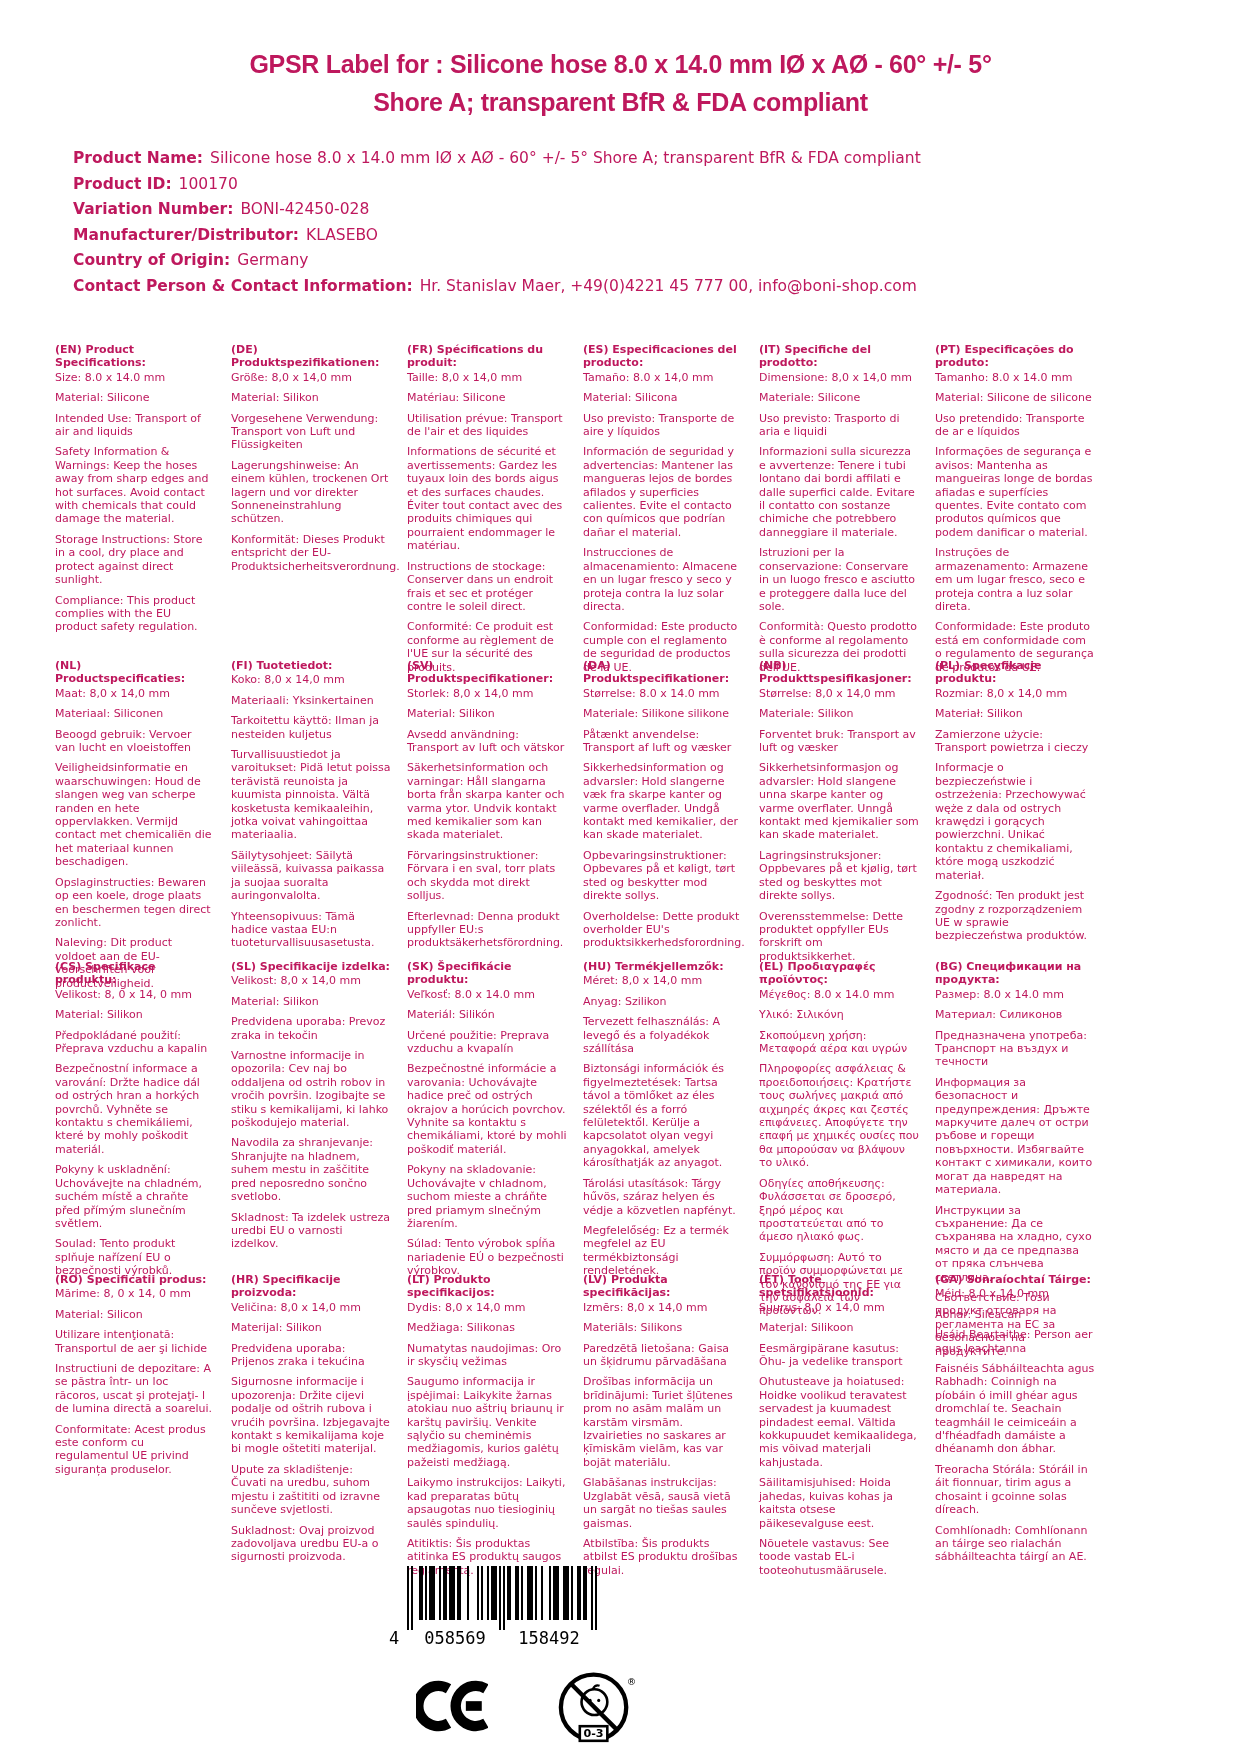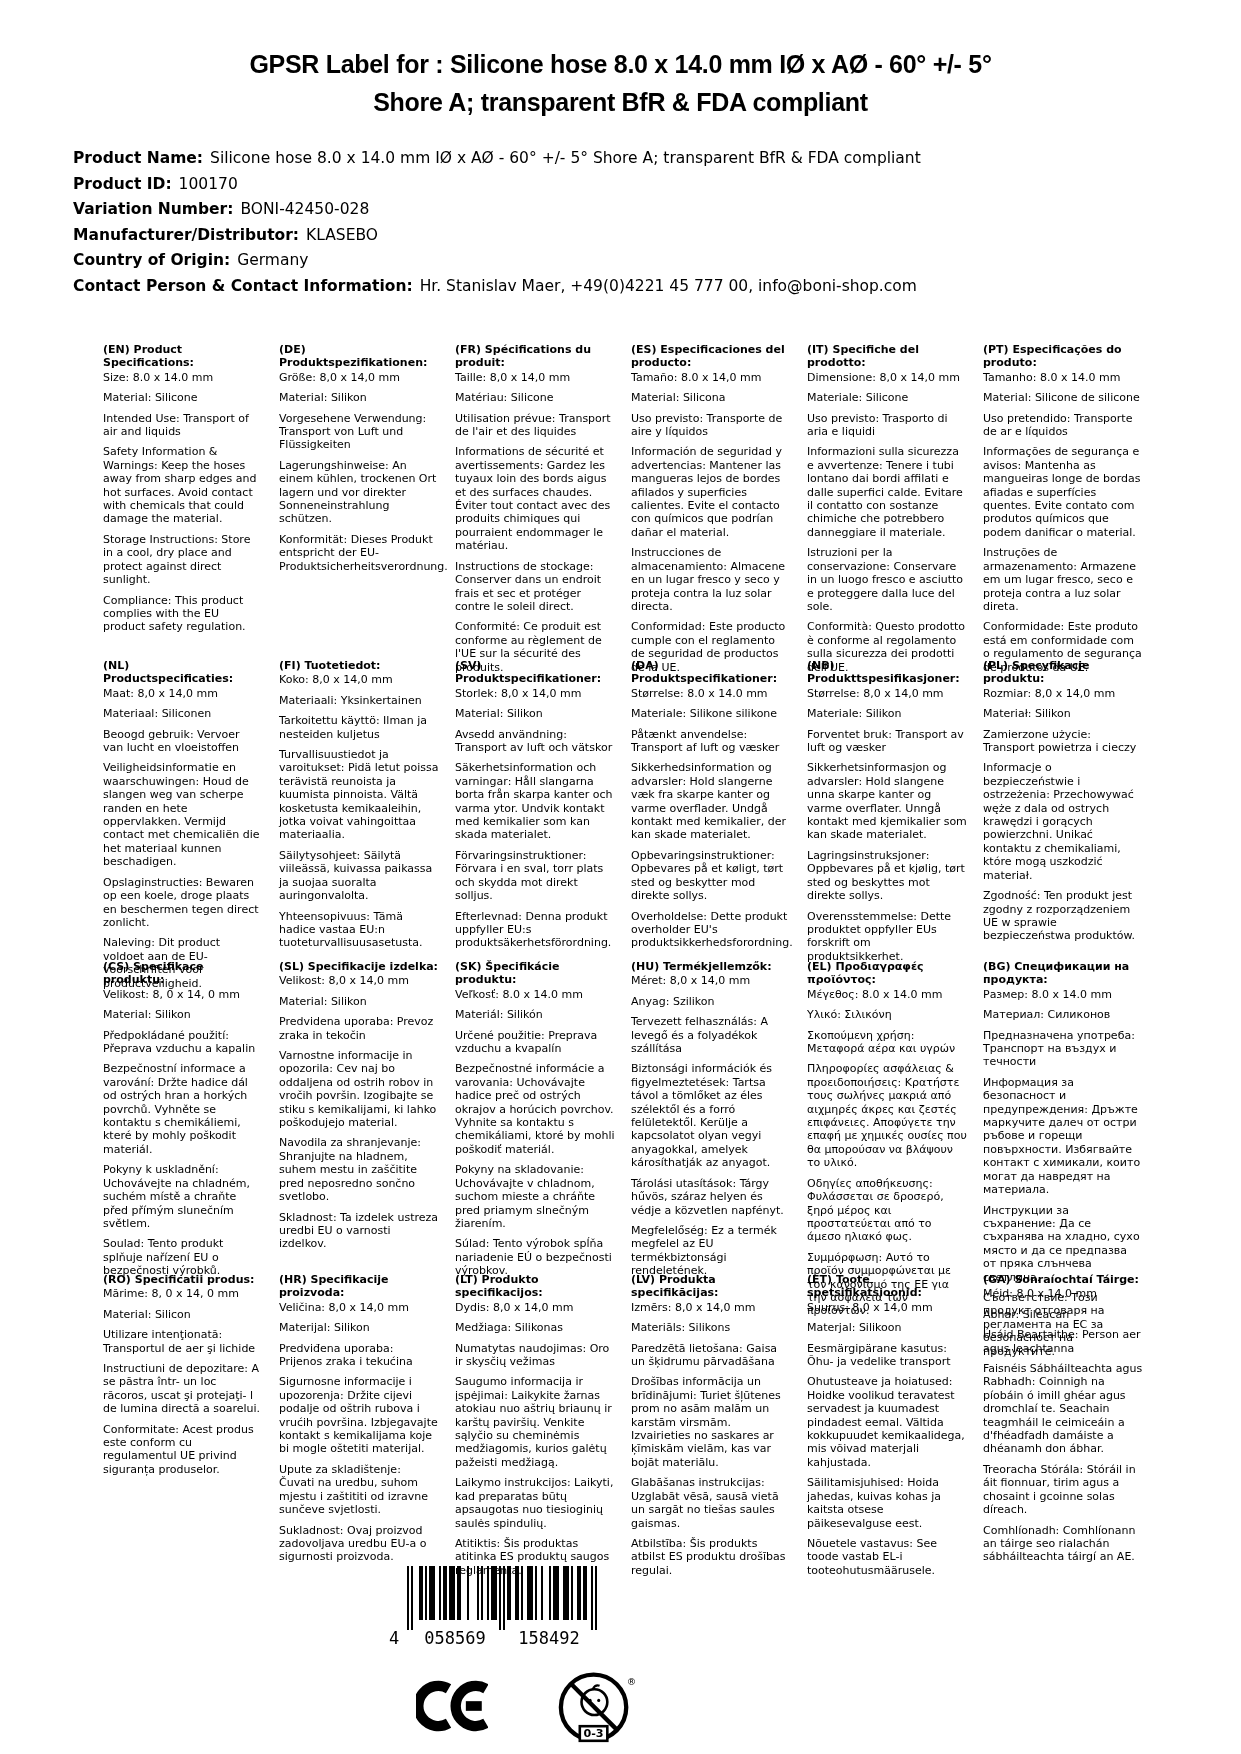--- a/index.html
+++ b/index.html
@@ -1,25 +1,25 @@
 <!DOCTYPE html>
 <html><head>
 <meta charset="utf-8">
 <style>
   html,body{margin:0;padding:0;background:#fff;}
-  .page{position:relative;width:1241px;height:1754px;background:#fff;color:#000000;
+  .page{position:relative;width:1241px;height:1754px;background:#fff;color:#be185d;
         font-family:"DejaVu Sans","Liberation Sans",sans-serif;overflow:hidden;}
   .title{position:absolute;top:46px;left:0;width:100%;text-align:center;
          font-family:"Liberation Sans",sans-serif;font-weight:bold;font-size:25px;
          line-height:1.5;letter-spacing:-0.3px;}
   .product-info{position:absolute;left:73px;top:146px;font-size:15.5px;line-height:25.5px;}
   .info-label{font-weight:bold;}
   .info-value{margin-left:7px;}
   .lang-grid{position:absolute;left:55px;top:343px;display:grid;
-             grid-template-columns:repeat(6,176px);grid-template-rows:316px 301px 313px auto;margin-left:48px;}
+             grid-template-columns:repeat(6,176px);grid-template-rows:316px 301px 313px auto;}
   .lang-block{padding-right:16px;font-size:11px;line-height:1.22;}
   .lang-header{font-weight:bold;margin:0 0 1px 0;}
   .lang-para{margin:0 0 7px 0;}
   .barcode-wrap{position:absolute;left:383px;top:1566px;}
   .ce-mark{position:absolute;left:416px;top:1678px;}
   .age-warning{position:absolute;left:554px;top:1666px;}
 </style>
 </head>
 <body>
 

